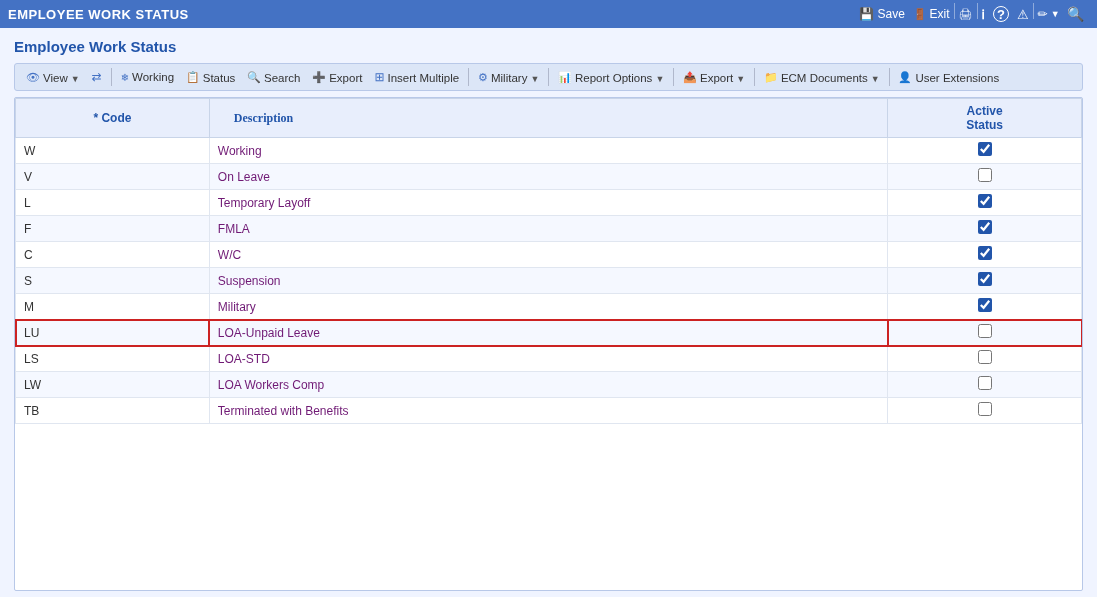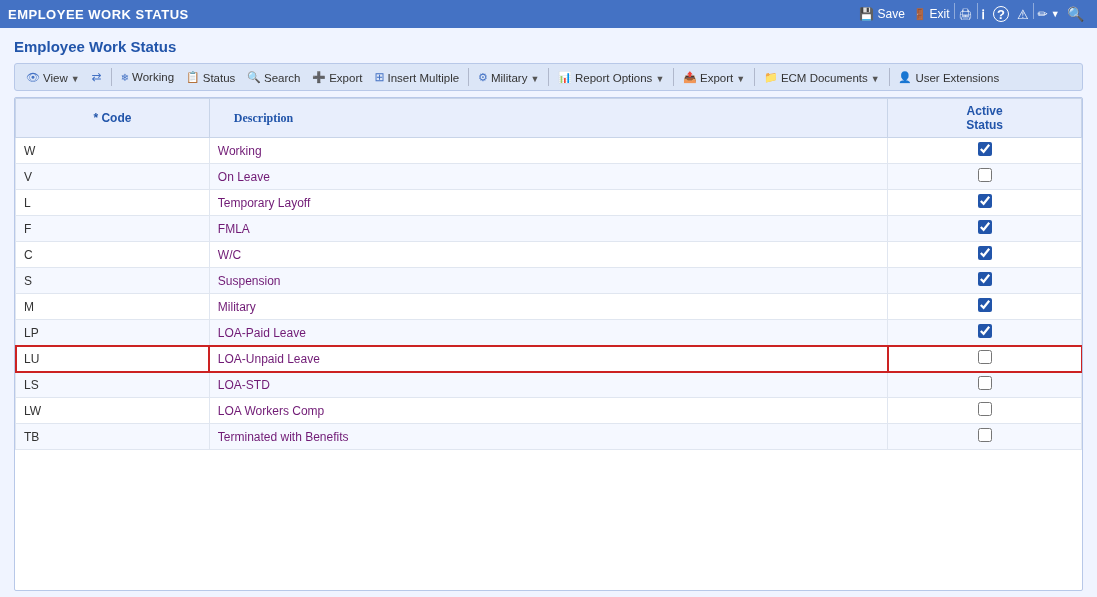--- a/index.html
+++ b/index.html
@@ -327,25 +327,20 @@
               <tr>
                 <td class="col-code">S</td>
                 <td class="col-desc">Suspension</td>
                 <td class="col-status"><input type="checkbox" class="cb" readonly="" checked="" style=""></td>
               </tr>
               <tr>
                 <td class="col-code">M</td>
                 <td class="col-desc">Military</td>
                 <td class="col-status"><input type="checkbox" class="cb" readonly="" checked="" style=""></td>
               </tr>
-              <tr>
-                <td class="col-code">LP</td>
-                <td class="col-desc">LOA-Paid Leave</td>
-                <td class="col-status"><input type="checkbox" class="cb" readonly="" checked="" style=""></td>
-              </tr>
               <tr class="highlighted-row">
                 <td class="col-code">LU</td>
                 <td class="col-desc">LOA-Unpaid Leave</td>
                 <td class="col-status"><input type="checkbox" class="cb" readonly="" style=""></td>
               </tr>
               <tr>
                 <td class="col-code">LS</td>
                 <td class="col-desc">LOA-STD</td>
                 <td class="col-status"><input type="checkbox" class="cb" readonly="" style=""></td>
               </tr>

